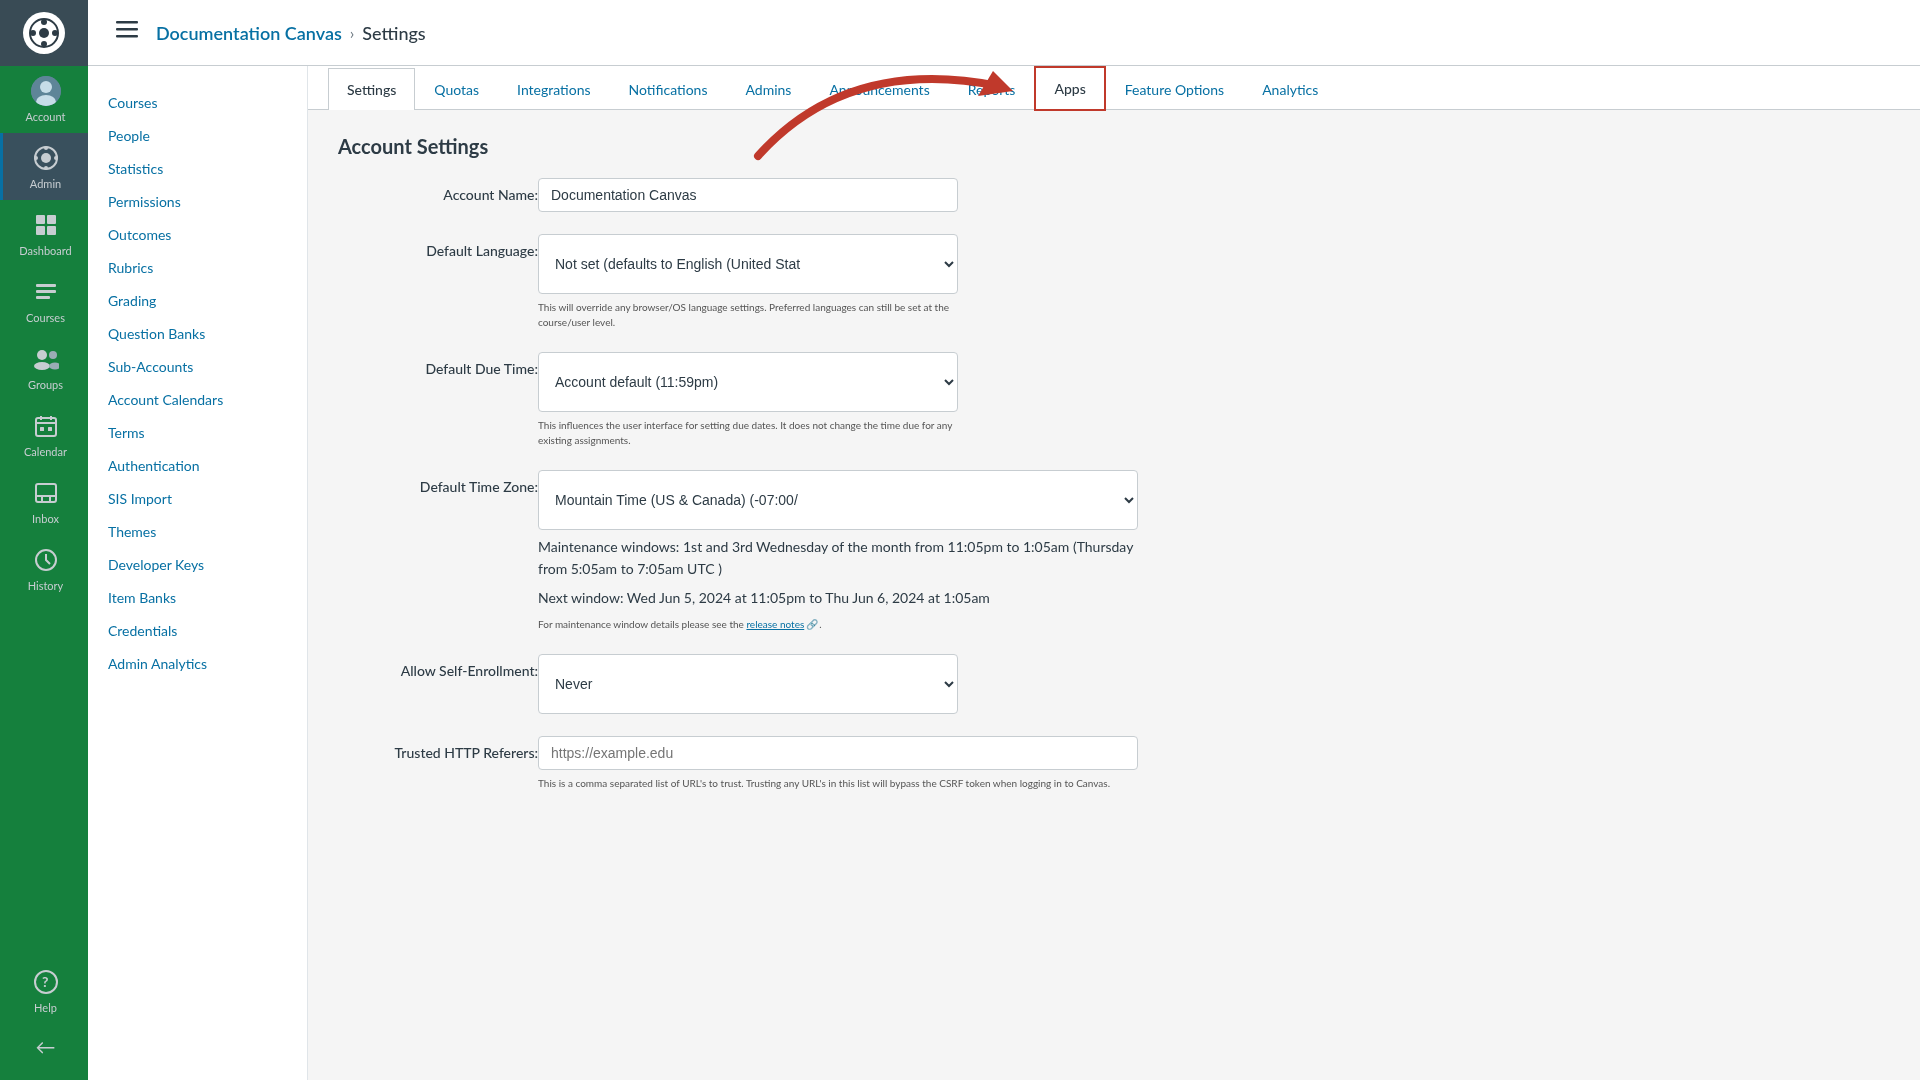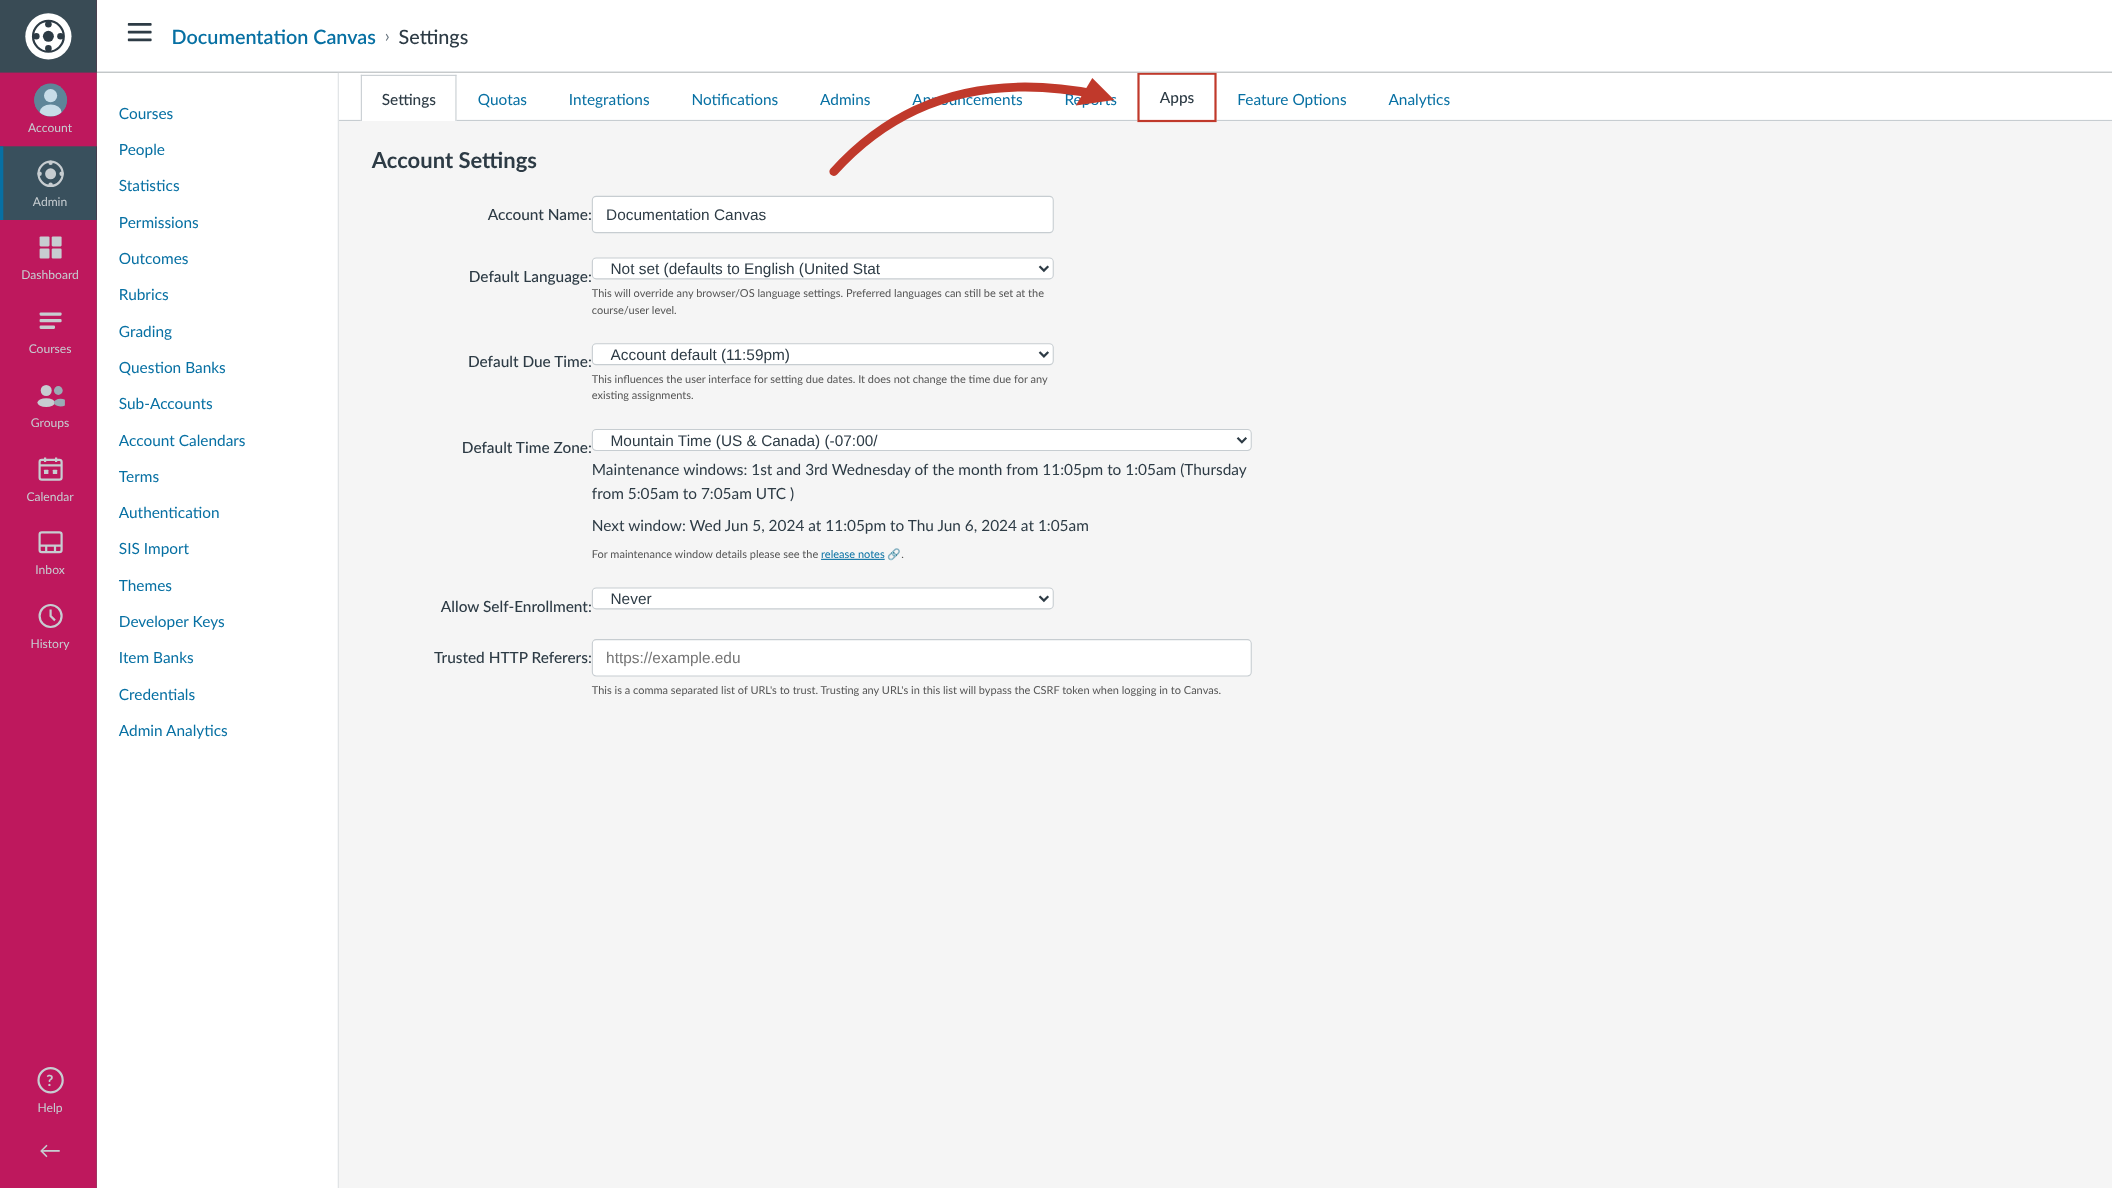--- a/index.html
+++ b/index.html
@@ -1,21 +1,21 @@
 <!DOCTYPE html>
 <html><head>
   <meta charset="utf-8">
   <style>
     * { box-sizing: border-box; margin: 0; padding: 0; }
     body { font-family: "Lato", Arial, sans-serif; background: #f5f5f5; display: flex; height: 1080px; width: 1920px; overflow: hidden; }
 
     
     .nav-bar {
       width: 88px;
-      background: #be185d;
+      background: #15803d;
       display: flex;
       flex-direction: column;
       align-items: center;
       padding-top: 0;
       flex-shrink: 0;
       height: 1080px;
     }
     .nav-logo {
       width: 88px;
       height: 66px;
@@ -68,21 +68,21 @@
       align-items: center;
       padding-bottom: 12px;
     }
     .nav-bottom .nav-item { width: 88px; }
 
     
     .main-container {
       flex: 1;
       display: flex;
       flex-direction: column;
-      background: #000000;
+      background: #a16207;
       overflow: hidden;
     }
 
     
     .top-header {
       background: #fff;
       border-bottom: 1px solid #c7cdd1;
       padding: 0 20px;
       height: 66px;
       display: flex;
@@ -214,21 +214,21 @@
       width: 100%;
       padding: 8px 12px;
       border: 1px solid #c7cdd1;
       border-radius: 4px;
       font-size: 14px;
       color: #2d3b45;
       background: #fff;
     }
     .form-select {
       width: 100%;
-      padding: 0 12px;
+      padding: 20px 12px;
       border: 1px solid #c7cdd1;
       border-radius: 4px;
       font-size: 14px;
       color: #2d3b45;
       background: #fff;
       appearance: auto;
     }
     .form-hint {
       font-size: 10px;
       color: #555;

